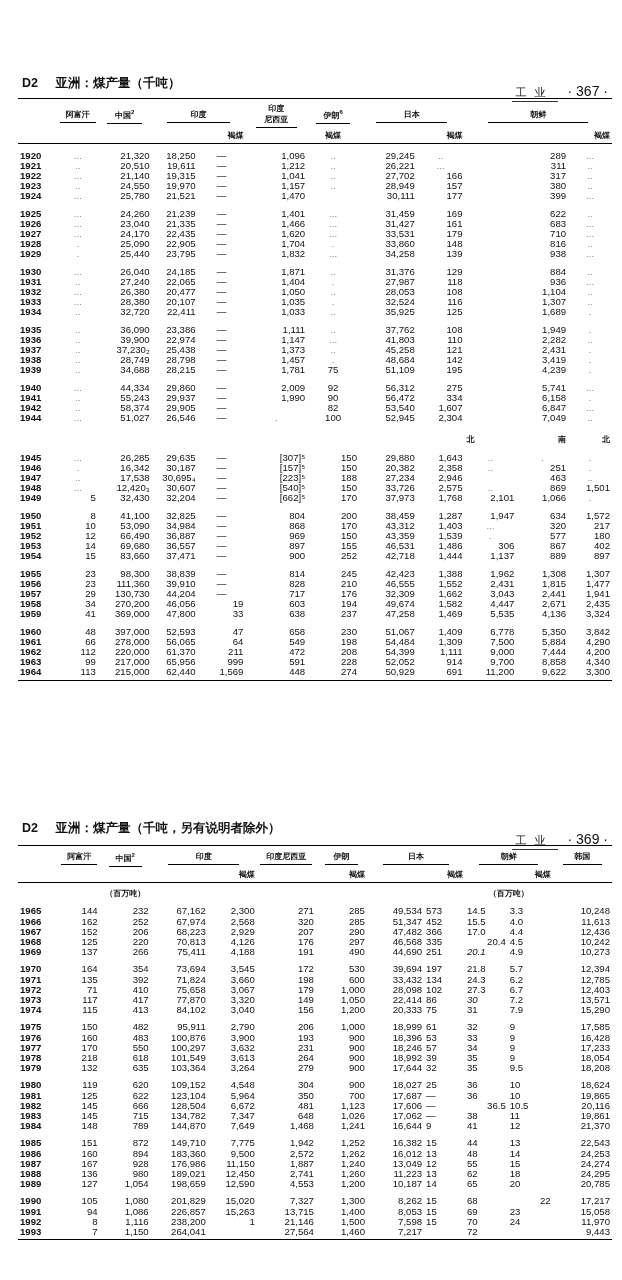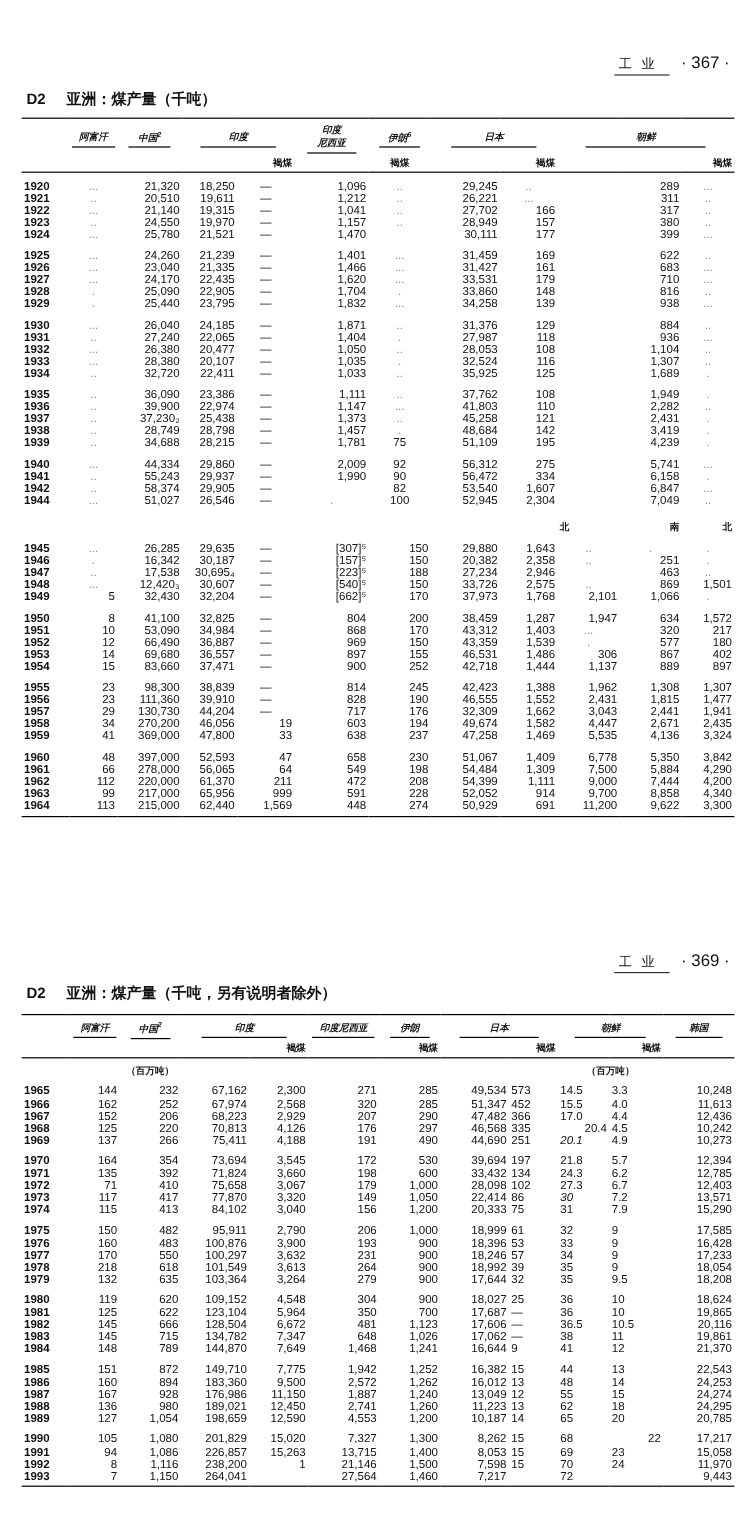--- a/index.html
+++ b/index.html
@@ -1,29 +1,29 @@
 <!DOCTYPE html>
 <html><head>
 <meta charset="utf-8">
 <style>
   * { box-sizing: border-box; margin: 0; padding: 0; }
   body { width: 622px; height: 1280px; background: #fff; color: #111; font-family: "Liberation Sans", sans-serif; position: relative; overflow: hidden; }
   .page { position: absolute; left: 0; width: 622px; }
-  .runhead { position: absolute; right: 14px; font-size: 14px; display: flex; align-items: baseline; gap: 10px; }
+  .runhead { position: absolute; right: 14px; font-size: 14px; display: flex; align-items: baseline; gap: 10px; margin-top: 39px; }
   .runhead .sec { font-size: 11px; border-bottom: 1px solid #333; padding: 0 4px 1px 4px; letter-spacing: 8px; }
   .title { position: absolute; left: 22px; font-size: 12.5px; font-weight: bold; }
   .title .code { margin-right: 14px; }
   table { position: absolute; left: 18px; width: 594px; border-collapse: collapse; font-size: 9.6px; font-family: "Liberation Sans", sans-serif; }
   td, th { padding: 0 2px; line-height: 10.2px; white-space: nowrap; text-align: right; font-weight: normal; }
   td.yr { text-align: left; font-weight: bold; width: 38px; padding-left: 2px; }
   thead th { font-size: 8px; font-weight: bold; line-height: 11px; }
   .hdr1 th { padding-top: 4px; padding-bottom: 2px; text-align: center; }
   .hdr1 th span.ul { display: inline-block; border-bottom: 1px solid #000; padding: 0 6px 2px; min-width: 70%; }
   .hdr2 th { border-bottom: 1.5px solid #000; padding-bottom: 2px; }
-  .topline { border-top: 1.5px solid #000; font-style: italic; }
+  .topline { border-top: 1.5px solid #000; }
   .botline td { border-bottom: 1.5px solid #000; padding-bottom: 2px; }
   .gap td { height: 7px; }
   .dots { color: #888; text-align: center; }
   .dash { text-align: center; }
   .unit { text-align: center; font-size: 8px; font-weight: bold; }
   .ns th { font-size: 8px; font-weight: bold; }
   sup { font-size: 6px; }
 </style>
 </head>
 <body>
@@ -607,21 +607,21 @@
           <td>1,308</td>
           <td>1,307</td>
         </tr>
         <tr>
           <td class="yr">1956</td>
           <td>23</td>
           <td>111,360</td>
           <td>39,910</td>
           <td class="dash">—</td>
           <td>828</td>
-          <td>190</td>
+          <td>210</td>
           <td>46,555</td>
           <td>1,552</td>
           <td>2,431</td>
           <td>1,815</td>
           <td>1,477</td>
         </tr>
         <tr>
           <td class="yr">1957</td>
           <td>29</td>
           <td>130,730</td>
@@ -1061,21 +1061,21 @@
         <tr>
           <td class="yr">1982</td>
           <td>145</td>
           <td>666</td>
           <td>128,504</td>
           <td>6,672</td>
           <td>481</td>
           <td>1,123</td>
           <td>17,606</td>
           <td class="dash" style="text-align: left;">—</td>
-          <td style="text-align: left;">36.5</td>
+          <td style="text-align: right;">36.5</td>
           <td style="text-align: left;">10.5</td>
           <td>20,116</td>
         </tr>
         <tr>
           <td class="yr">1983</td>
           <td>145</td>
           <td>715</td>
           <td>134,782</td>
           <td>7,347</td>
           <td>648</td>

